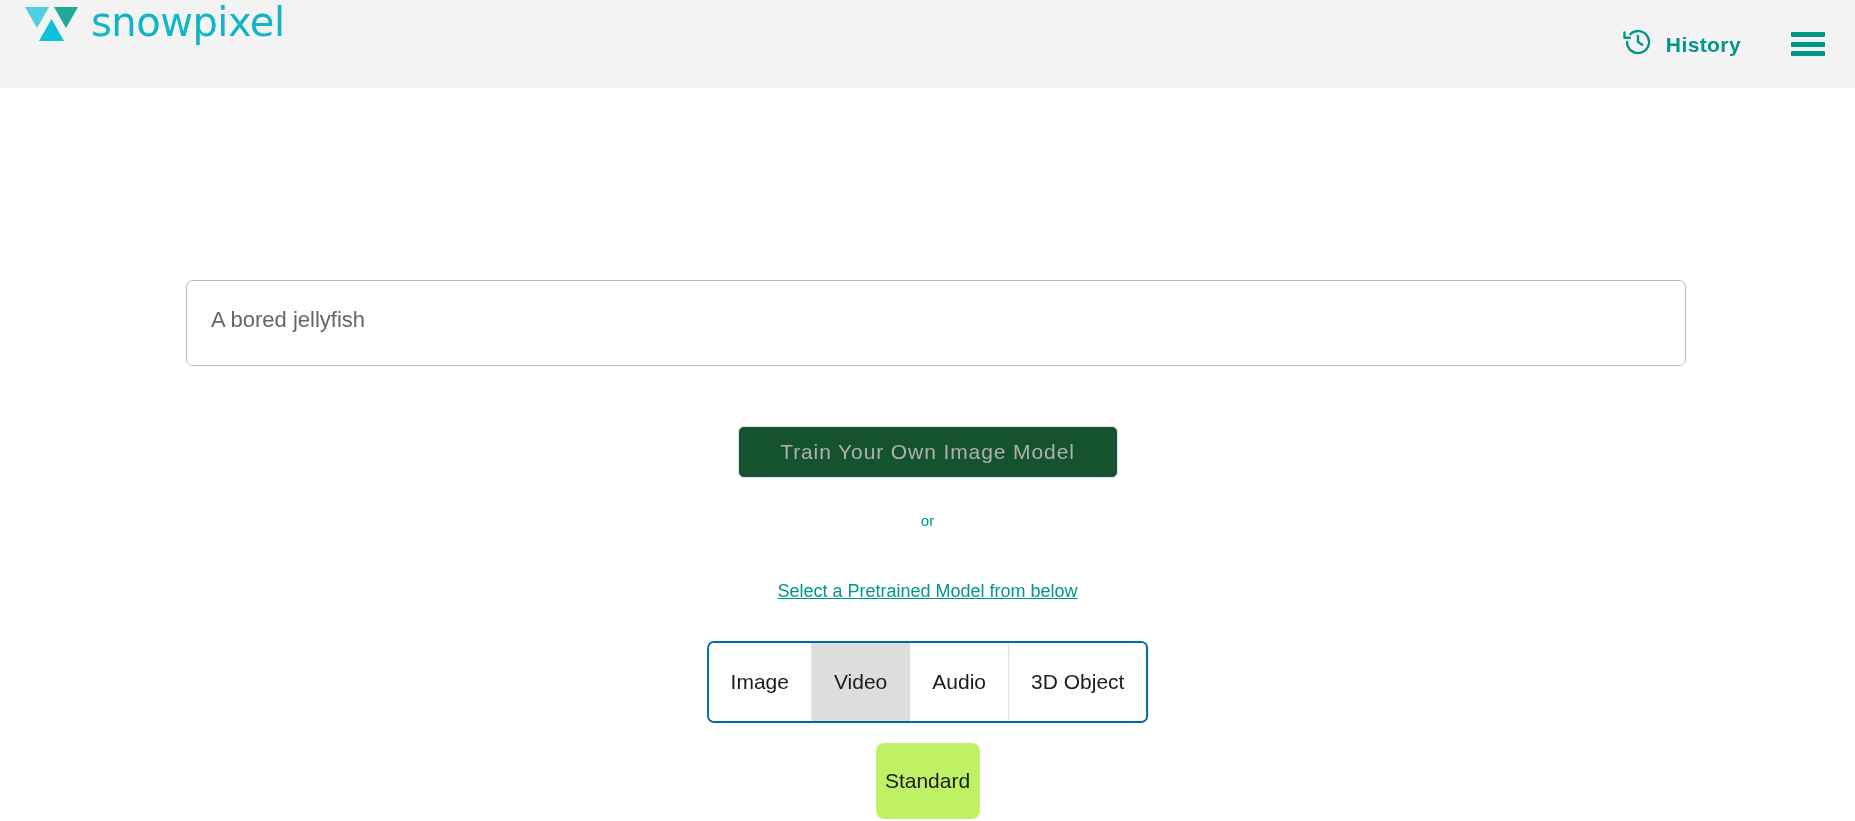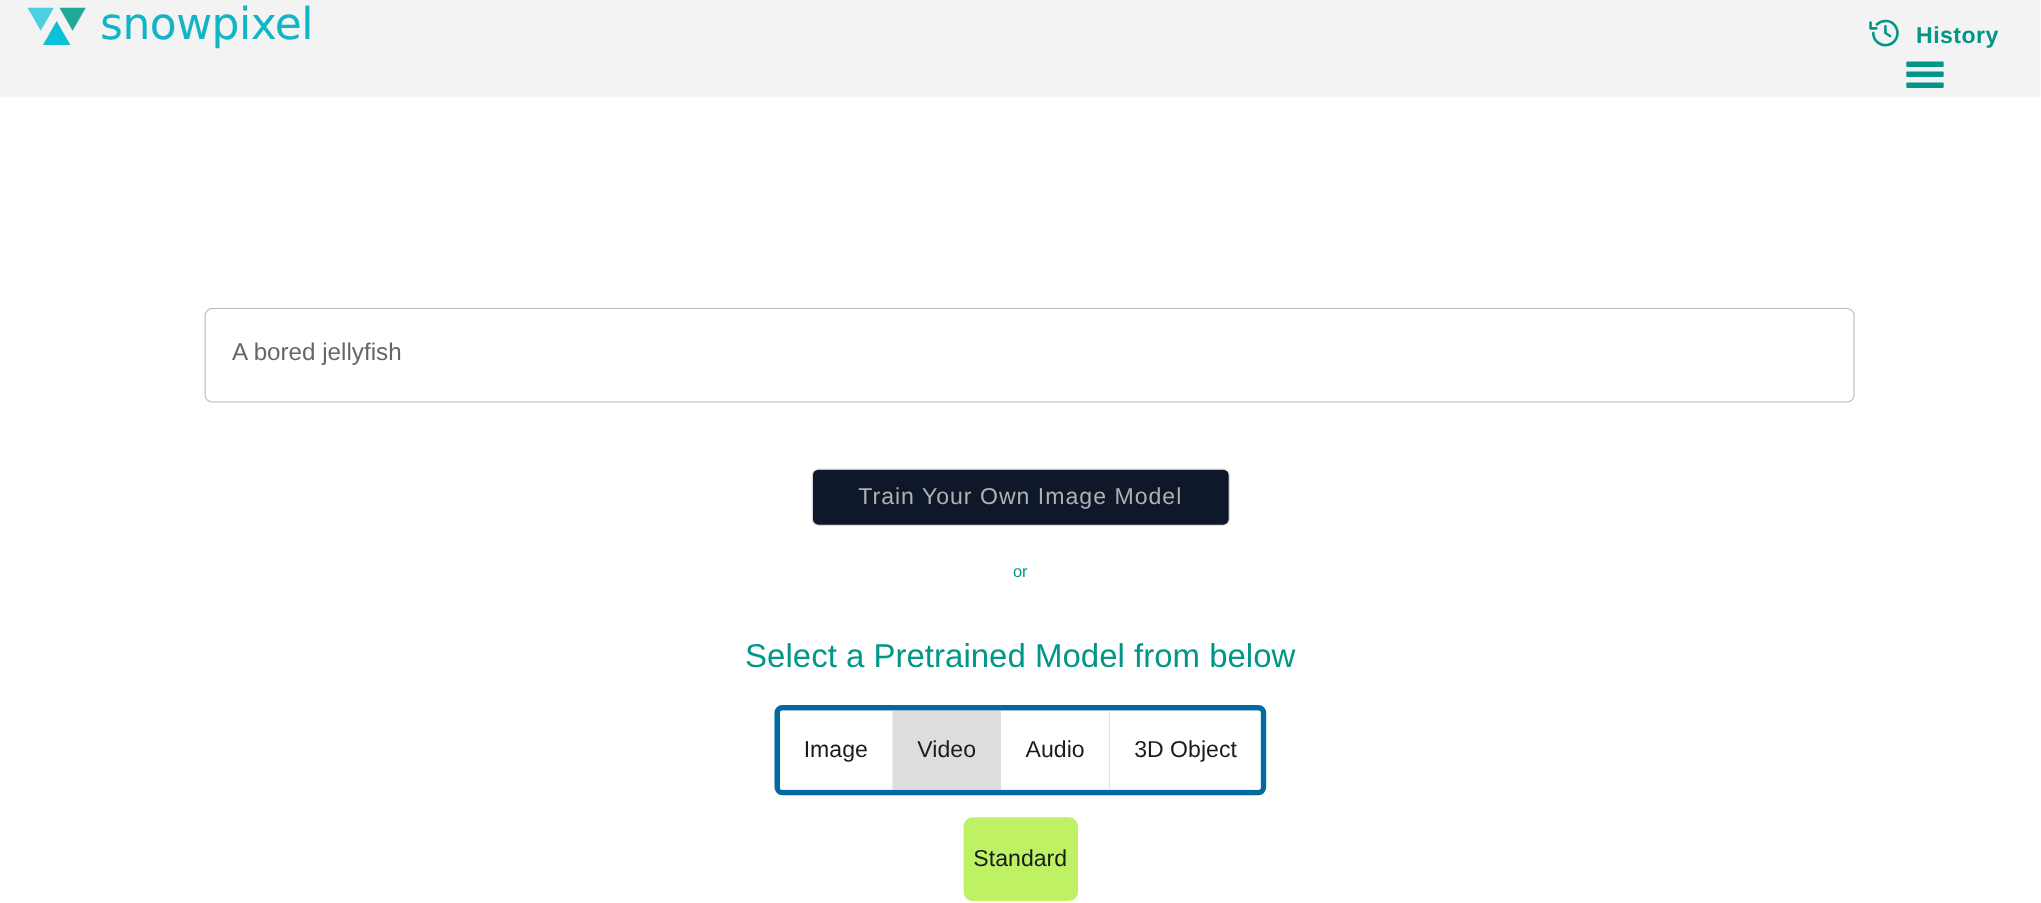--- a/index.html
+++ b/index.html
@@ -36,23 +36,23 @@
     font-size: 40px;
     font-weight: 400;
     letter-spacing: -0.5px;
     line-height: 1;
     color: #11b5c6;
     font-family: "DejaVu Sans", sans-serif;
   }
 
   .header-right {
     display: flex;
+    align-items: center;
     gap: 0;
     padding-right: 4px;
-    flex-direction: column;
   }
   .history-link {
     display: flex;
     align-items: center;
     gap: 13px;
     color: #009688;
     cursor: pointer;
     padding: 6px 8px;
   }
   .history-label {
@@ -111,21 +111,21 @@
   }
   .prompt-box::placeholder { color: #9a9a9a; }
 
   .train-btn {
     position: absolute;
     left: 50%;
     transform: translateX(-50%);
     top: 338px;
     width: 380px;
     height: 52px;
-    background: #0f172a;
+    background: #14532d;
     border: 1px solid #e4e4e4;
     border-radius: 6px;
     color: #b0b0b0;
     font-family: "Liberation Sans", sans-serif;
     font-size: 21px;
     letter-spacing: 0.9px;
     cursor: pointer;
     display: flex;
     align-items: center;
     justify-content: center;
@@ -140,35 +140,36 @@
     font-size: 15px;
     line-height: 1;
   }
 
   .pretrained-text {
     position: absolute;
     left: 50%;
     transform: translateX(-50%);
     top: 494px;
     color: #009688;
-    font-size: 30px;
+    font-size: 18px;
     line-height: 1;
     white-space: nowrap;
+    text-decoration: underline;
   }
 
   
   .tab-group {
     position: absolute;
     left: 50%;
     transform: translateX(-50%);
     top: 553px;
     height: 82px;
     display: flex;
     background: #ffffff;
-    border: 5px solid #0369a1;
+    border: 2px solid #0369a1;
     border-radius: 7px;
     overflow: hidden;
   }
   .tab {
     display: flex;
     align-items: center;
     justify-content: center;
     height: 100%;
     padding: 0 22px;
     min-width: 98px;

